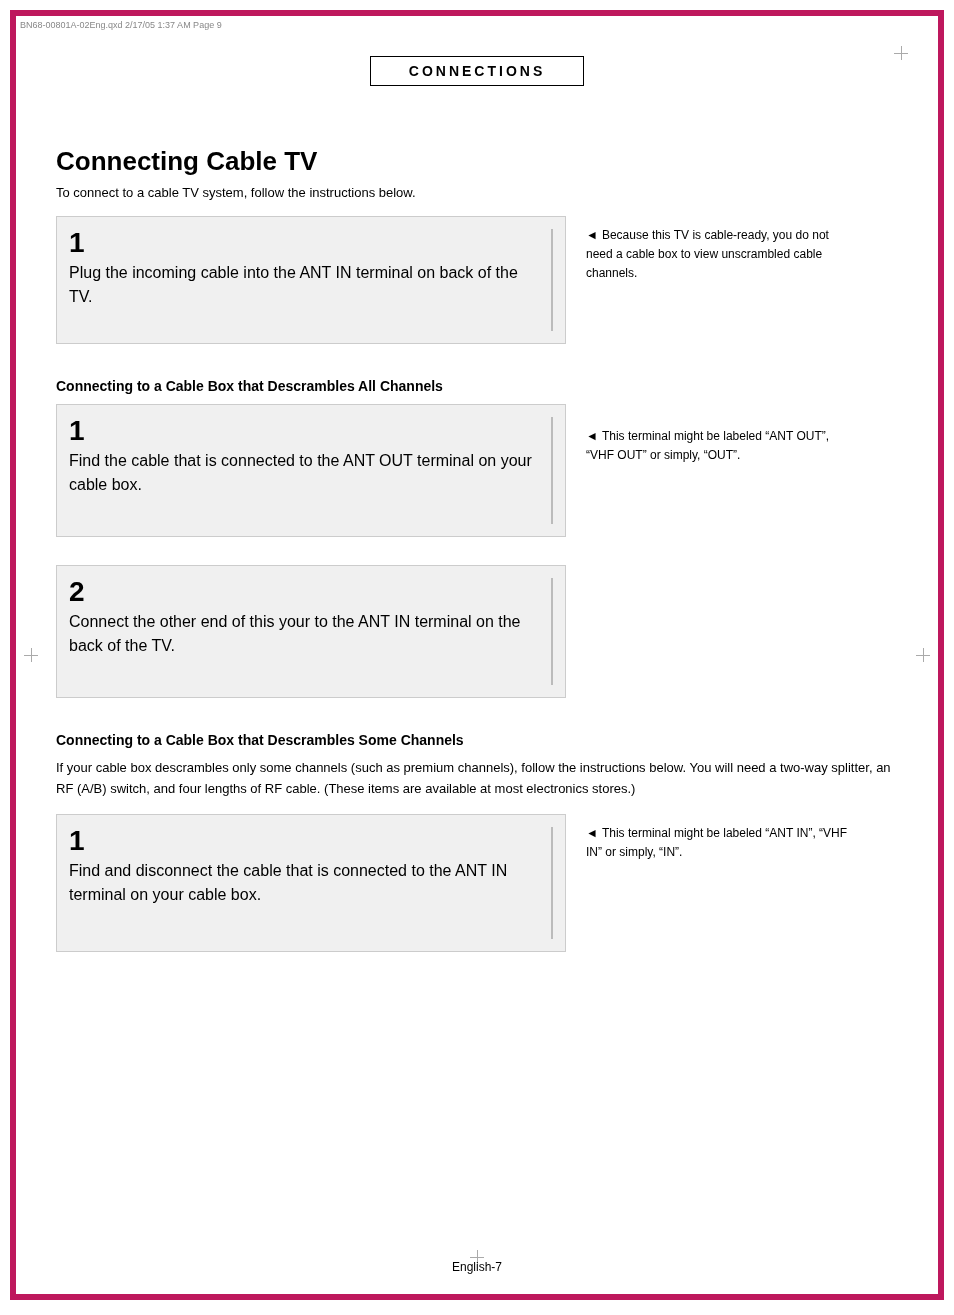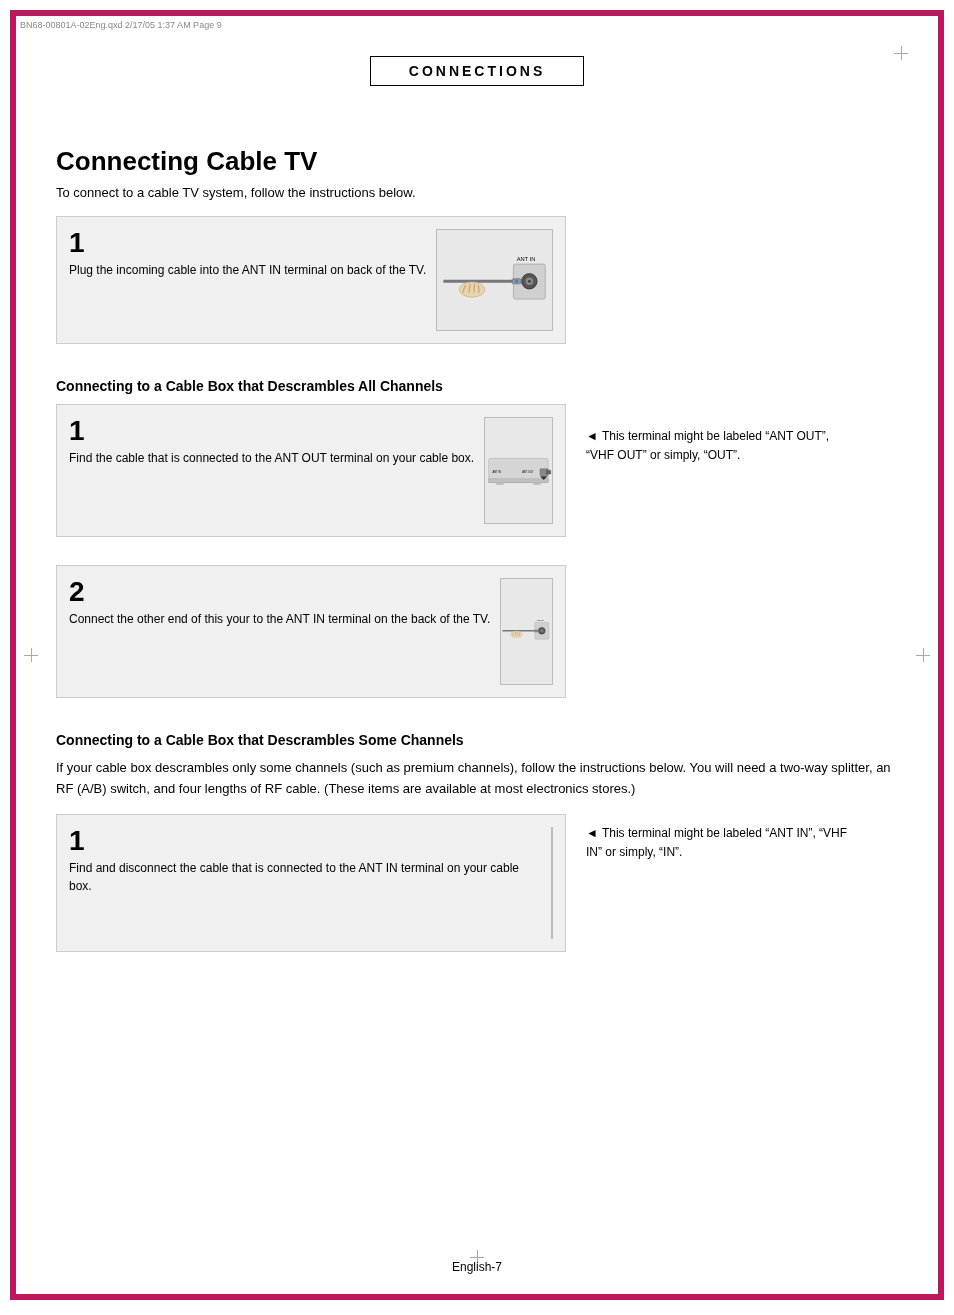--- a/index.html
+++ b/index.html
@@ -70,21 +70,21 @@
     }
 
     .step-number {
       font-size: 28px;
       font-weight: bold;
       line-height: 1;
       margin-bottom: 4px;
     }
 
     .step-text {
-      font-size: 12px;
+      font-size: 16px;
       line-height: 1.5;
     }
 
     .step-image {
       flex: 1;
       min-height: 90px;
       background: #e8e8e8;
       border: 1px solid #bbb;
       display: flex;
       align-items: center;
@@ -220,20 +220,23 @@
               <line x1="59" y1="56" x2="58" y2="70" stroke="#c4a87a" stroke-width="2"></line>
               <line x1="65" y1="58" x2="66" y2="70" stroke="#c4a87a" stroke-width="2"></line>
 
               <rect x="118" y="48" width="14" height="8" rx="2" fill="#999" stroke="#666" stroke-width="1"></rect>
               <circle cx="125" cy="52" r="3" fill="#4488cc"></circle>
             </svg>
           </div>
         </div>
       </div>
 
+      <div class="note-box" style="margin-left:0; margin-top:10px; width:270px;">
+        <p>Because this TV is cable-ready, you do not need a cable box to view unscrambled cable channels.</p>
+      </div>
     </div>
   </div>
 
   <div class="section-gap">
     <div class="section-title">Connecting to a Cable Box that Descrambles All Channels</div>
 
     <div style="display:flex; align-items:flex-start; gap:20px; margin-bottom:14px;">
       <div>
         <div class="step-box">
           <div class="step-left">

